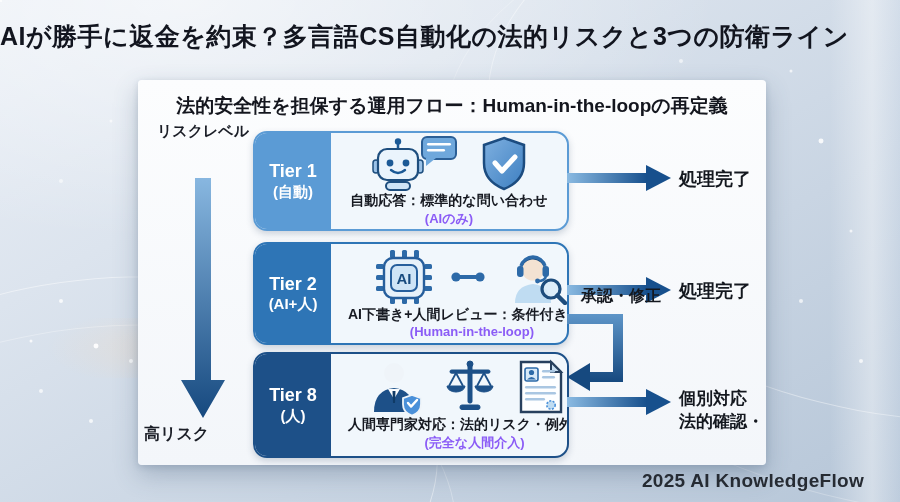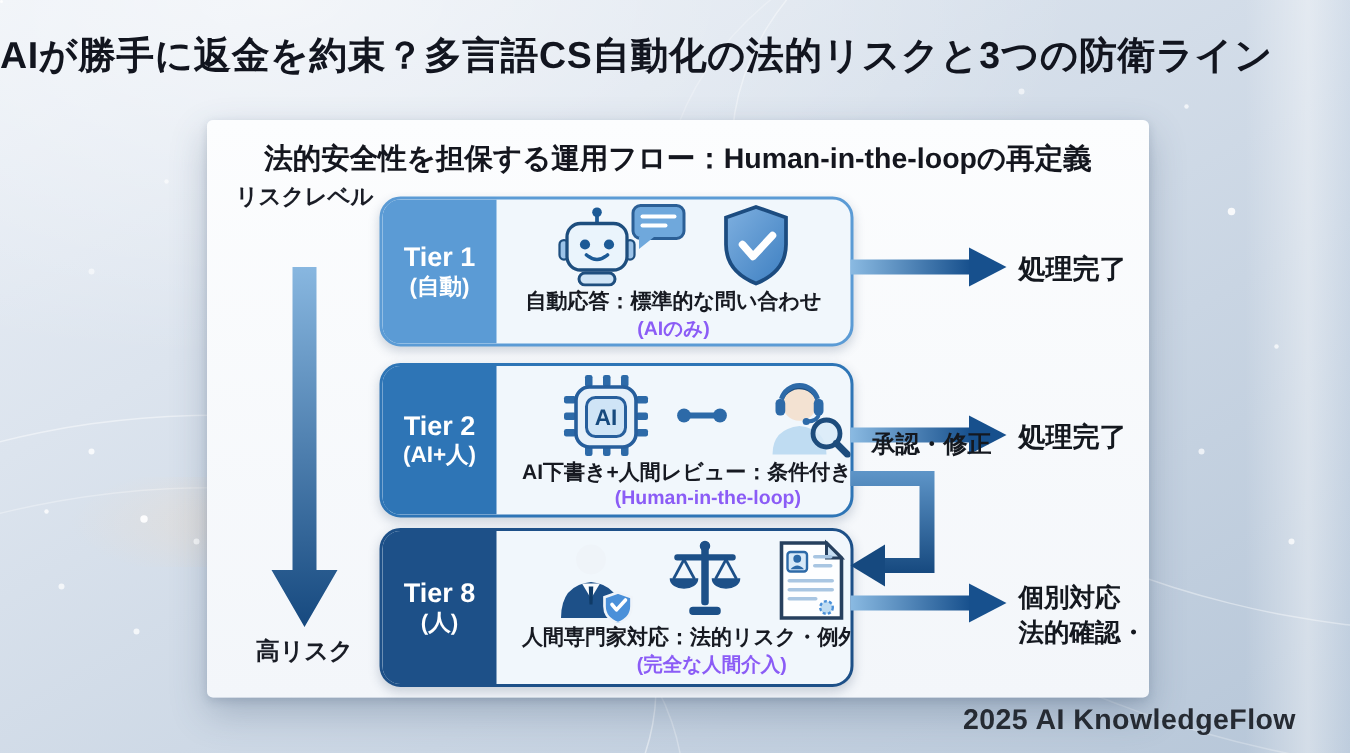--- a/index.html
+++ b/index.html
@@ -47,21 +47,21 @@
       border-radius:4px; background:linear-gradient(180deg,#FCFDFE,#F3F6FA);
       box-shadow:0 10px 24px rgba(64,86,117,.30), 0 2px 6px rgba(64,86,117,.18); }
   .card-title { position:absolute; top:13px; left:0; width:628px; text-align:center;
       font-size:19px; font-weight:bold; color:#14161E; }
 
   
   .risk-label { position:absolute; left:6px;  top:42px; width:118px; text-align:center;
       font-size:15px; font-weight:bold; color:#1A1D26; }
   .risk-low   { position:absolute; left:6px;  top:68px; width:118px; text-align:center;
       font-size:15px; font-weight:bold; color:#1A1D26; }
-  .risk-high  { position:absolute; left:6px;  top:344px; width:118px; text-align:center;
+  .risk-high  { position:absolute; left:6px;  top:344px; width:118px; text-align:left;
       font-size:16px; font-weight:bold; color:#1A1D26; }
   .risk-arrow { position:absolute; left:35px; top:98px; }
 
   
   .tier-row { position:absolute; left:115px; width:316px; display:flex;
       border:2.5px solid var(--tc,#5B9BD5); border-radius:14px; background:#F1F7FC;
       overflow:hidden; box-shadow:0 3px 7px rgba(46,69,98,.22); }
   .row1 { top:51px;  height:100px; }
   .row2 { top:162px; height:103px; }
   .row3 { top:272px; height:106px; }

